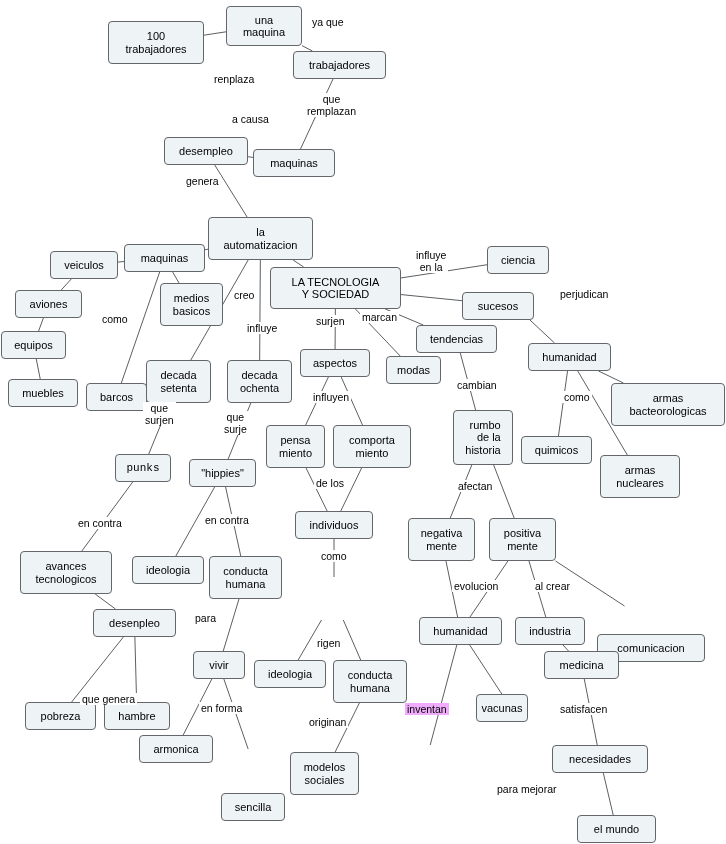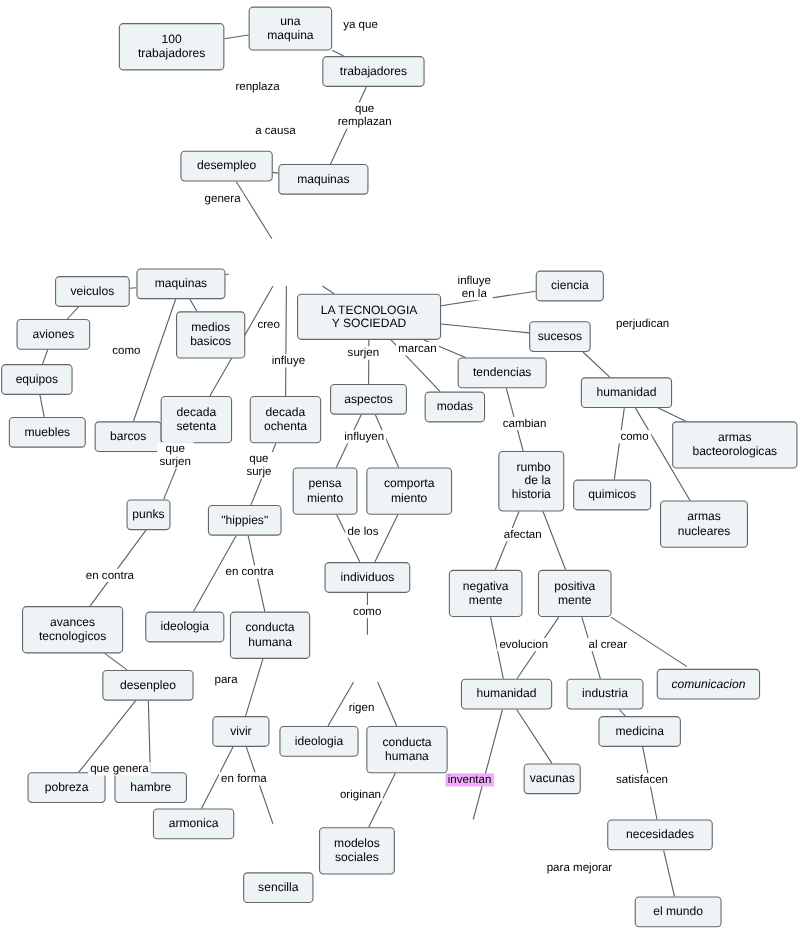--- a/index.html
+++ b/index.html
@@ -111,68 +111,70 @@
       <line x1="584.2553191489362" y1="679" x2="597.2446808510638" y2="745" stroke="#5c5f63" stroke-width="1"></line>
       <line x1="603.3" y1="773" x2="613.2" y2="815" stroke="#5c5f63" stroke-width="1"></line>
     </svg>
 <div class="node" style="left: 226px; top: 6px; width: 76px; height: 40px;">una
 maquina</div>
     <div class="node" style="left: 108px; top: 21px; width: 96px; height: 43px;">100
 trabajadores</div>
     <div class="node" style="left: 293px; top: 51px; width: 93px; height: 28px;">trabajadores</div>
     <div class="node" style="left: 164px; top: 137px; width: 84px; height: 28px;">desempleo</div>
     <div class="node" style="left: 253px; top: 149px; width: 82px; height: 28px;">maquinas</div>
+    <div class="node" style="left: 208px; top: 217px; width: 105px; height: 43px;">la
+automatizacion</div>
     <div class="node" style="left: 270px; top: 267px; width: 131px; height: 42px;">LA TECNOLOGIA
 Y SOCIEDAD</div>
     <div class="node" style="left: 124px; top: 244px; width: 81px; height: 28px;">maquinas</div>
     <div class="node" style="left: 50px; top: 251px; width: 68px; height: 28px;">veiculos</div>
     <div class="node" style="left: 15px; top: 290px; width: 67px; height: 28px;">aviones</div>
     <div class="node" style="left: 160px; top: 283px; width: 63px; height: 43px;">medios
 basicos</div>
     <div class="node" style="left: 1px; top: 331px; width: 65px; height: 28px;">equipos</div>
     <div class="node" style="left: 8px; top: 379px; width: 70px; height: 28px;">muebles</div>
     <div class="node" style="left: 86px; top: 383px; width: 61px; height: 28px;">barcos</div>
     <div class="node" style="left: 146px; top: 360px; width: 65px; height: 43px;">decada
 setenta</div>
     <div class="node" style="left: 227px; top: 360px; width: 65px; height: 43px;">decada
 ochenta</div>
     <div class="node" style="left: 300px; top: 349px; width: 70px; height: 28px;">aspectos</div>
     <div class="node" style="left: 386px; top: 356px; width: 55px; height: 28px;">modas</div>
     <div class="node" style="left: 416px; top: 325px; width: 81px; height: 28px;">tendencias</div>
-    <div class="node" style="left: 481px; top: 292px; width: 56px; height: 28px;">sucesos</div>
+    <div class="node" style="left: 462px; top: 292px; width: 72px; height: 28px;">sucesos</div>
     <div class="node" style="left: 487px; top: 246px; width: 62px; height: 28px;">ciencia</div>
     <div class="node" style="left: 528px; top: 343px; width: 83px; height: 28px;">humanidad</div>
     <div class="node" style="left: 611px; top: 383px; width: 114px; height: 43px;">armas
 bacteorologicas</div>
     <div class="node" style="left: 521px; top: 436px; width: 71px; height: 28px;">quimicos</div>
     <div class="node" style="left: 600px; top: 455px; width: 80px; height: 43px;">armas
 nucleares</div>
     <div class="node" style="left: 453px; top: 410px; width: 60px; height: 55px; text-align: right;">rumbo
 de la
 historia</div>
     <div class="node" style="left: 266px; top: 425px; width: 59px; height: 43px;">pensa
 miento</div>
     <div class="node" style="left: 333px; top: 425px; width: 78px; height: 43px;">comporta
 miento</div>
-    <div class="node" style="left: 115px; top: 454px; width: 40px; height: 28px;">punks</div>
+    <div class="node" style="left: 115px; top: 454px; width: 56px; height: 28px; font-family: Liberation Mono, monospace;">punks</div>
     <div class="node" style="left: 189px; top: 459px; width: 67px; height: 28px;">"hippies"</div>
     <div class="node" style="left: 295px; top: 511px; width: 78px; height: 28px;">individuos</div>
     <div class="node" style="left: 408px; top: 518px; width: 67px; height: 43px;">negativa
 mente</div>
     <div class="node" style="left: 489px; top: 518px; width: 67px; height: 43px;">positiva
 mente</div>
     <div class="node" style="left: 20px; top: 551px; width: 92px; height: 43px;">avances
 tecnologicos</div>
     <div class="node" style="left: 132px; top: 556px; width: 72px; height: 28px;">ideologia</div>
     <div class="node" style="left: 209px; top: 556px; width: 73px; height: 43px;">conducta
 humana</div>
     <div class="node" style="left: 93px; top: 609px; width: 83px; height: 28px;">desenpleo</div>
     <div class="node" style="left: 419px; top: 617px; width: 83px; height: 28px;">humanidad</div>
     <div class="node" style="left: 515px; top: 617px; width: 70px; height: 28px;">industria</div>
-    <div class="node" style="left: 597px; top: 608px; width: 94px; height: 28px; font-style: italic;">comunicacion</div>
+    <div class="node" style="left: 597px; top: 634px; width: 108px; height: 28px;">comunicacion</div>
     <div class="node" style="left: 544px; top: 651px; width: 75px; height: 28px;">medicina</div>
     <div class="node" style="left: 193px; top: 651px; width: 52px; height: 28px;">vivir</div>
     <div class="node" style="left: 254px; top: 660px; width: 72px; height: 28px;">ideologia</div>
     <div class="node" style="left: 333px; top: 660px; width: 74px; height: 43px;">conducta
 humana</div>
     <div class="node" style="left: 25px; top: 702px; width: 71px; height: 28px;">pobreza</div>
     <div class="node" style="left: 104px; top: 702px; width: 66px; height: 28px;">hambre</div>
     <div class="node" style="left: 139px; top: 735px; width: 74px; height: 28px;">armonica</div>
     <div class="node" style="left: 221px; top: 749px; width: 64px; height: 28px; margin-top: 44px;">sencilla</div>
     <div class="node" style="left: 290px; top: 752px; width: 69px; height: 43px;">modelos

